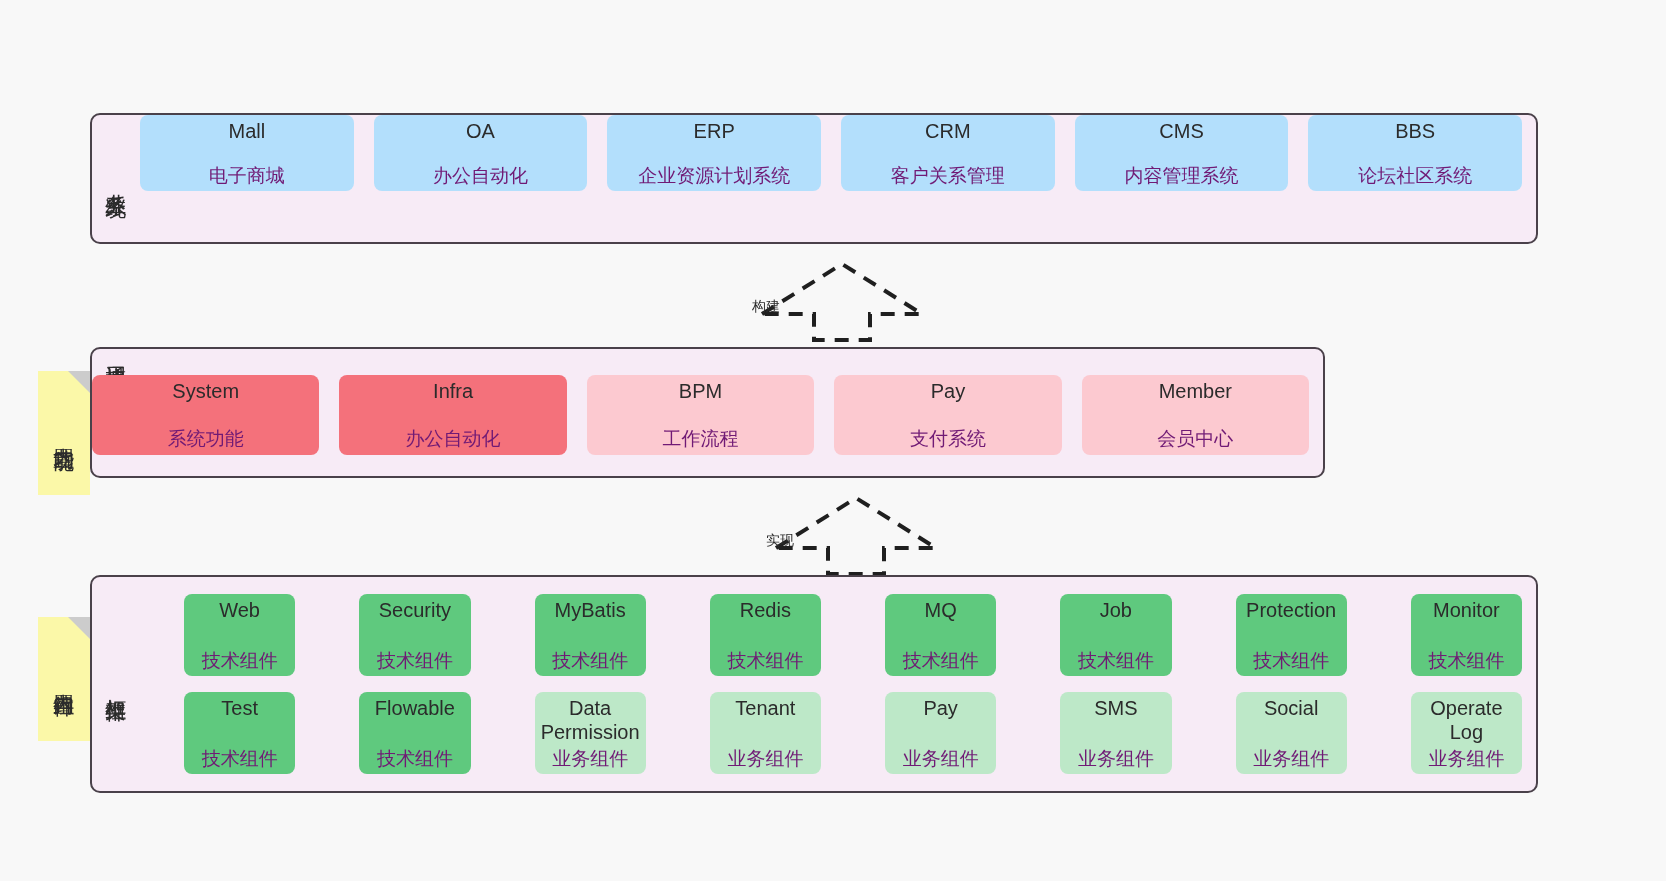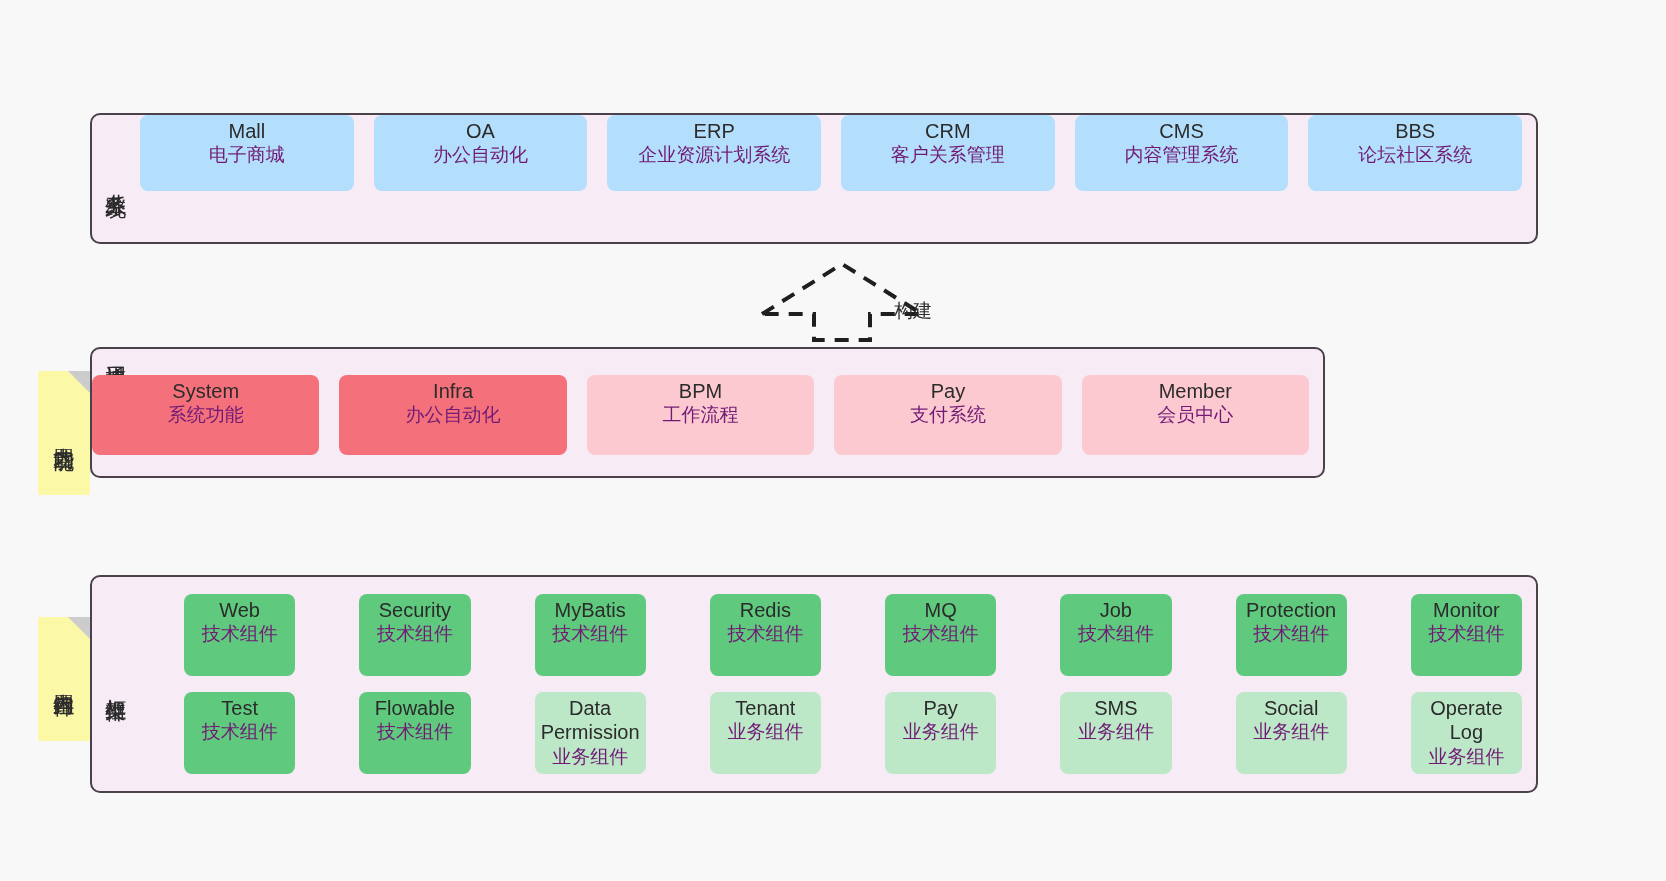--- a/index.html
+++ b/index.html
@@ -56,21 +56,21 @@
   .row {
     display: flex;
     gap: 20px;
   }
   .cell {
     flex: 1 1 0;
     border-radius: 8px;
     display: flex;
     flex-direction: column;
     align-items: center;
-    justify-content: flex-start;
+    justify-content: space-between;
     text-align: center;
     line-height: 1.22;
     box-sizing: border-box;
     padding: 4px 6px;
   }
   .cell .en {
     font-size: 20px;
     color: #2b2b2b;
   }
   .cell .cn {
@@ -128,22 +128,22 @@
   
   .gen-arrow {
     position: absolute;
   }
   .gen-arrow svg { display: block; }
   .gen-arrow .arrow-label {
     position: absolute;
     left: 0;
     right: 0;
     top: 40px;
-    text-align: right;
-    font-size: 19px;
+    text-align: left;
+    font-size: 14px;
     color: #2b2b2b;
     background: transparent;
   }
   #arrow-build   { left: 752px; top: 258px; width: 180px; height: 86px; }
   #arrow-realize { left: 766px; top: 492px; width: 180px; height: 86px; }
 </style>
 </head>
 <body>
 
 <div id="canvas">
@@ -213,20 +213,26 @@
           <span class="cn">支付系统</span>
         </div>
         <div class="cell c-pink">
           <span class="en">Member</span>
           <span class="cn">会员中心</span>
         </div>
       </div>
     </div>
   </div>
 
+  <div class="gen-arrow" id="arrow-realize">
+    <svg width="180" height="86" viewBox="0 0 180 86">
+      <path d="M 10 56 L 90 6 L 170 56 L 118 56 L 118 82 L 62 82 L 62 56 Z" fill="none" stroke="#1f1f1f" stroke-width="4" stroke-dasharray="14 10" stroke-linejoin="miter"></path>
+    </svg>
+    <div class="arrow-label">实现</div>
+  </div>
 
   <div class="note" id="note-framework">
     <span class="fold"></span>
     <span>内置组件</span>
   </div>
 
   <div class="tier" id="tier-framework">
     <div class="tier-label">框架组件</div>
     <div class="tier-body">
 

